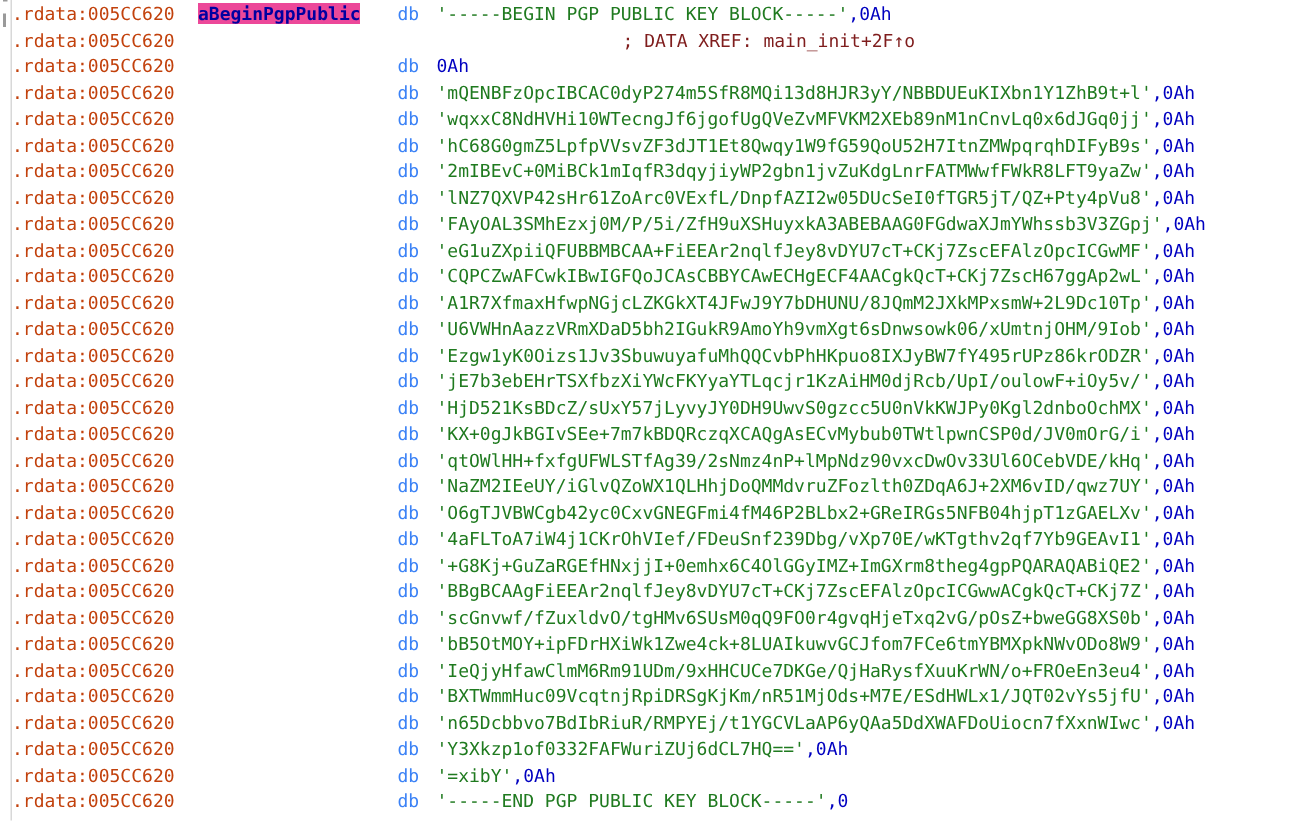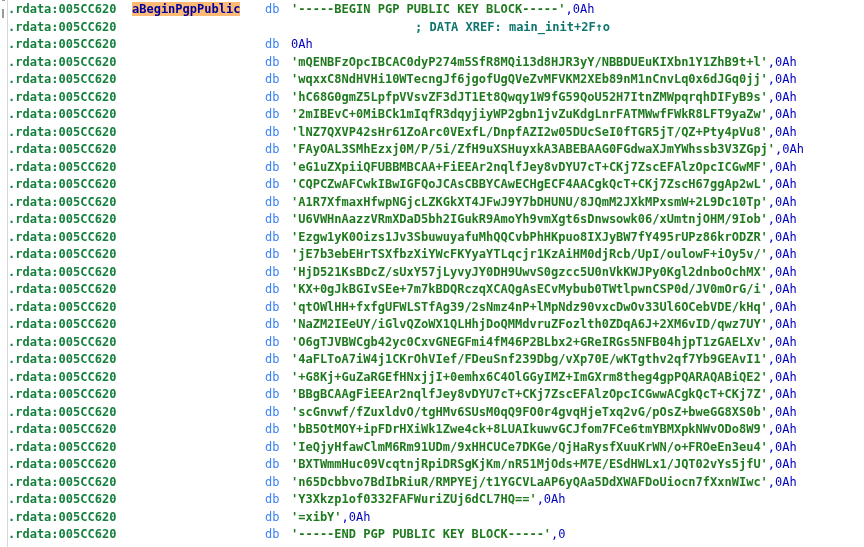--- a/index.html
+++ b/index.html
@@ -54,50 +54,47 @@
 
   .line {
     height: 17.5px;
     line-height: 17.5px;
     white-space: pre;
     display: block;
   }
 
   
   .seg {
-    color: #15803d;
+    color: #c2410c;
     display: inline-block;
     width: 124px;
-    font-weight: bold;
   }
   .name-col {
     display: inline-block;
     width: 133px;
   }
   .name-hl {
-    background: #fdba74;
+    background: #ec4899;
     color: #0000a0;
     font-weight: bold;
   }
   .mnem {
     color: #3b82f6;
     display: inline-block;
     width: 26px;
   }
   .str {
     color: #1f7a1f;
-    font-weight: bold;
   }
   .num {
     color: #0000c0;
     margin-top: 28px;
   }
   .comment {
-    color: #0f766e;
-    font-weight: bold;
+    color: #7f1d1d;
   }
   .indent-xref {
     display: inline-block;
     width: 283px;
   }
 </style>
 </head>
 <body>
 
 <div id="ida-view">

